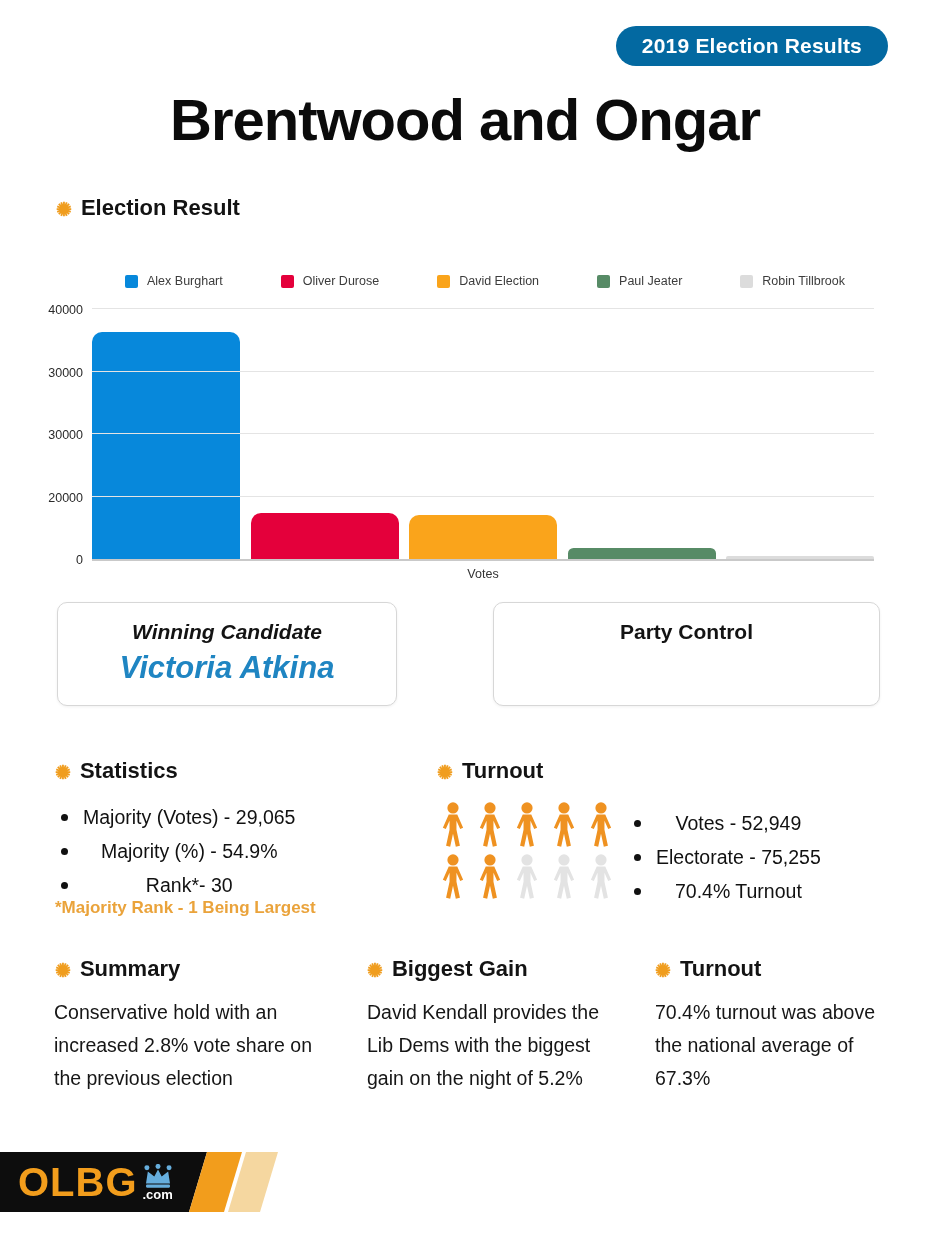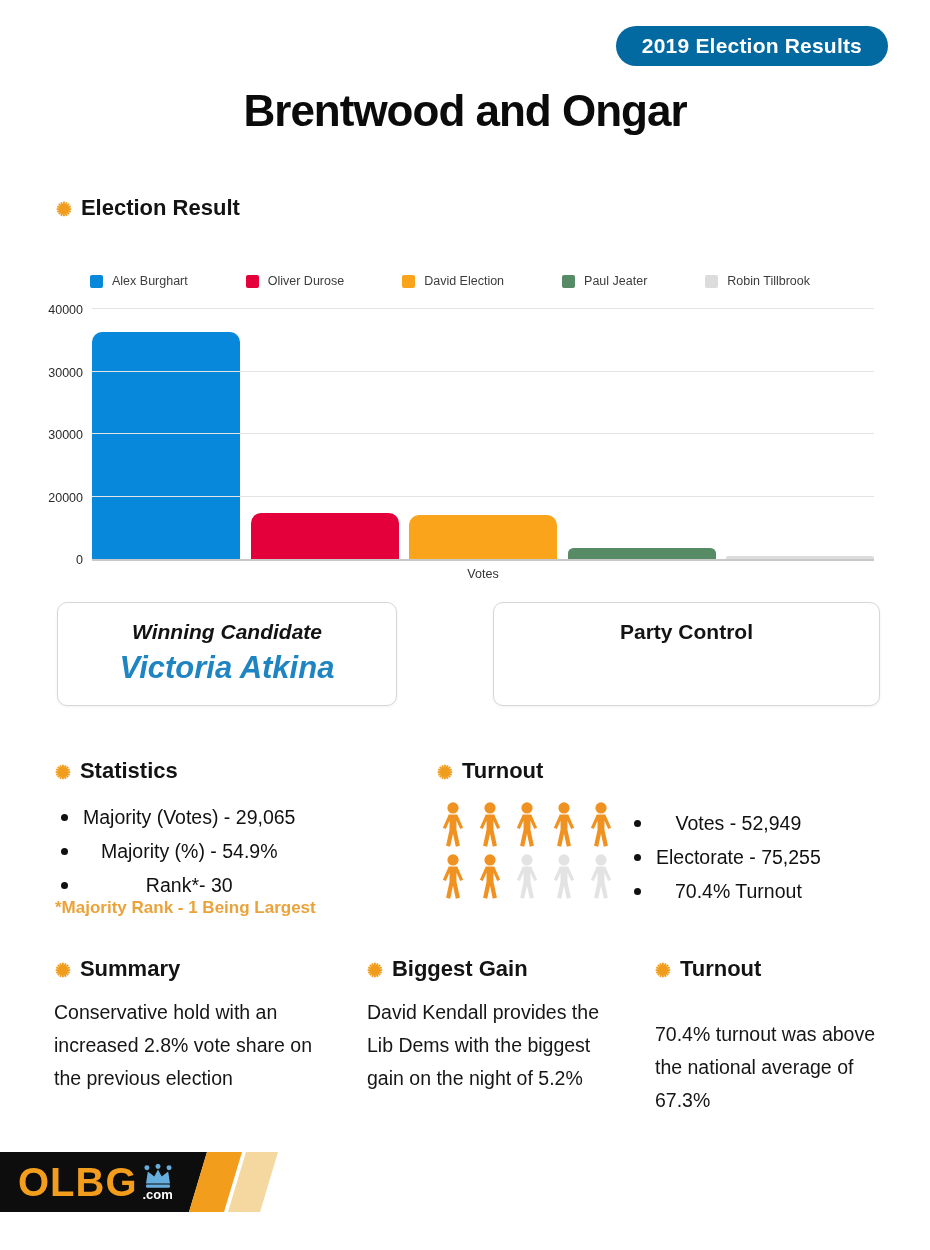--- a/index.html
+++ b/index.html
@@ -7,30 +7,30 @@
     font-family:"Liberation Sans", sans-serif; color:#111; overflow:hidden; position:relative; }
 
   .abs { position:absolute; }
 
   
   .badge { top:26px; right:42px; background:#0369a1; color:#fff;
     font-size:21px; font-weight:bold; padding:8px 26px; border-radius:20px; letter-spacing:.2px; }
 
   
   .page-title { top:86px; left:0; width:930px; text-align:center;
-    font-size:44px; font-weight:900; letter-spacing:-1px; color:#0b0b0b; }
+    font-size:58px; font-weight:900; letter-spacing:-1px; color:#0b0b0b; }
 
   
   .sec-head { display:flex; align-items:center; gap:9px; font-size:22px; font-weight:bold; color:#131313; }
   .burst { color:#F09D1E; font-size:19px; line-height:1; transform:translateY(1px); }
 
   
   .chart { top:262px; left:40px; width:845px; height:335px; }
   .legend { position:absolute; top:12px; left:50px; width:790px;
-    display:flex; gap:58px; }
+    display:flex; justify-content:center; gap:58px; }
   .legend-item { display:flex; align-items:center; gap:9px; font-size:12.5px; color:#3c3c3c; }
   .swatch { width:13px; height:13px; border-radius:2px; flex:0 0 auto; }
   .plot { position:absolute; top:49px; left:52px; width:782px; height:250px;
     border-bottom:2px solid #c9c9c9; }
   .gridline { position:absolute; left:0; width:100%; height:1px; background:#e4e4e4; }
   .ytick { position:absolute; right:100%; margin-right:9px; font-size:12.5px; color:#2a2a2a; white-space:nowrap; }
   .bars { position:absolute; left:0; bottom:0; width:100%; height:100%;
     display:flex; align-items:flex-end; justify-content:space-between; }
   .bar { width:148px; }
   .xlabel { position:absolute; top:305px; left:52px; width:782px; text-align:center;
@@ -57,21 +57,21 @@
   .people-row { display:flex; gap:5px; margin-bottom:6px; }
   .turnout-list { top:812px; left:630px; }
 
   
   .col-head1 { top:956px; left:55px; }
   .col-head2 { top:956px; left:367px; }
   .col-head3 { top:956px; left:655px; }
   .col-text { font-size:19.5px; line-height:33px; color:#161616; }
   .col-text1 { top:996px; left:54px; width:290px; }
   .col-text2 { top:996px; left:367px; width:260px; }
-  .col-text3 { top:996px; left:655px; width:250px;margin-top:22px; }
+  .col-text3 { top:996px; left:655px; width:250px; }
 
   
   .logo { top:1152px; left:0; width:300px; height:60px; }
   .logo-layer { position:absolute; inset:0; }
   .logo-black { background:#0d0d0d; clip-path:polygon(0 0, 207px 0, 189px 100%, 0 100%); }
   .stripe-orange { background:#F29D1C; clip-path:polygon(207px 0, 242px 0, 224px 100%, 189px 100%); }
   .stripe-cream { background:#F5D7A0; clip-path:polygon(246px 0, 278px 0, 260px 100%, 228px 100%); }
   .logo-inner { position:absolute; left:18px; top:0; height:60px; display:flex; align-items:center; }
   .logo-text { color:#F29D1C; font-size:40px; font-weight:900; letter-spacing:1px; line-height:60px; }
   .logo-right { display:flex; flex-direction:column; align-items:center; margin-left:3px; margin-top:2px; }

